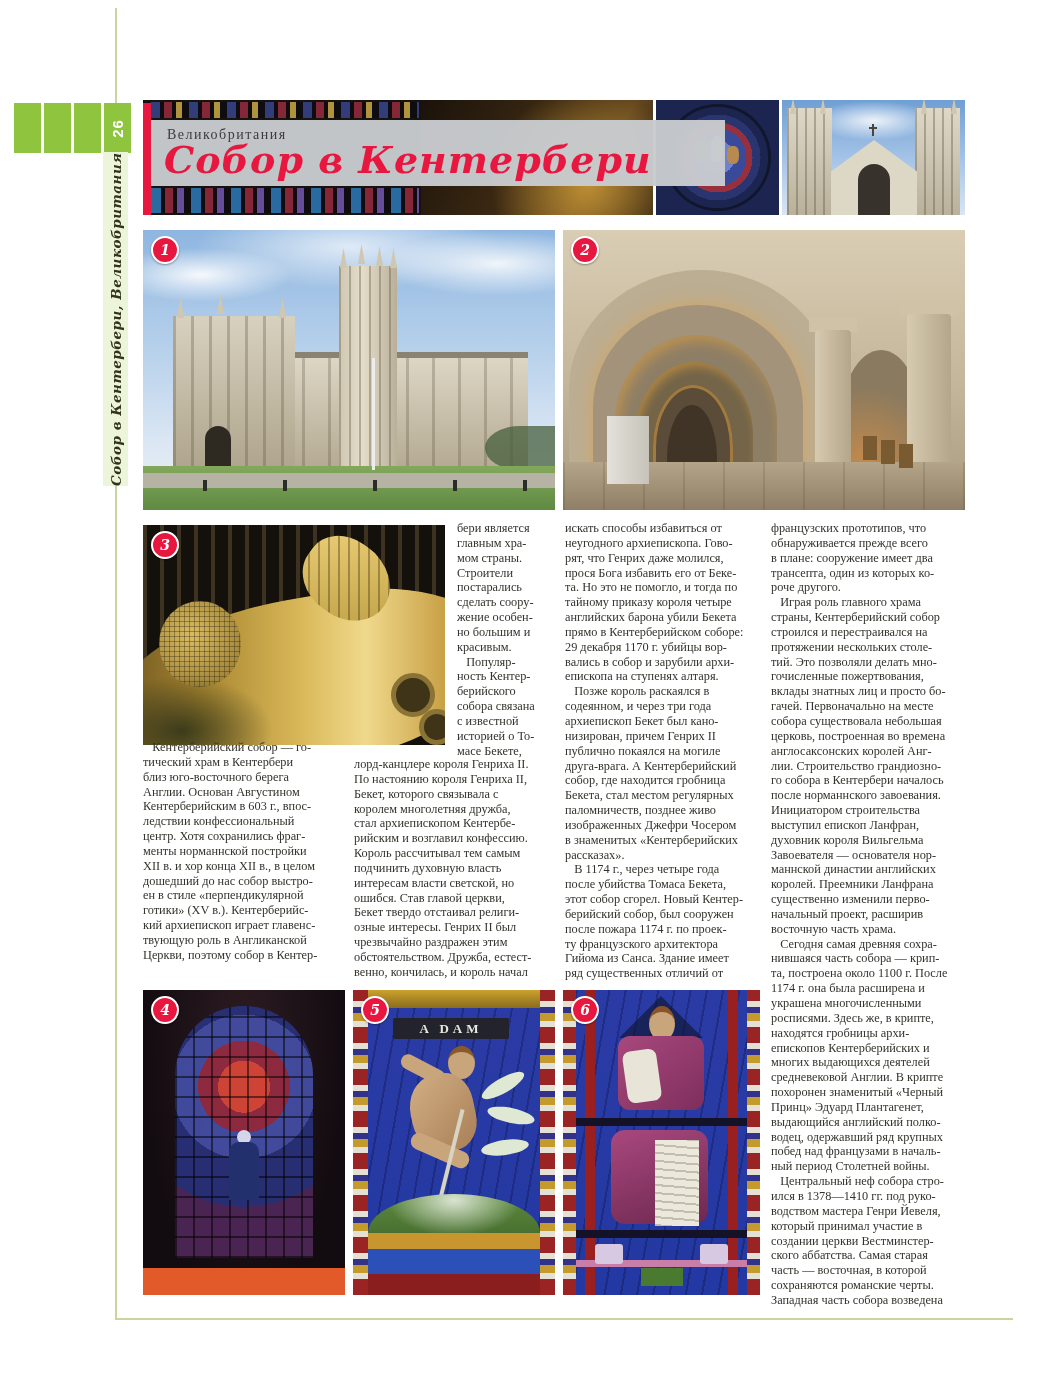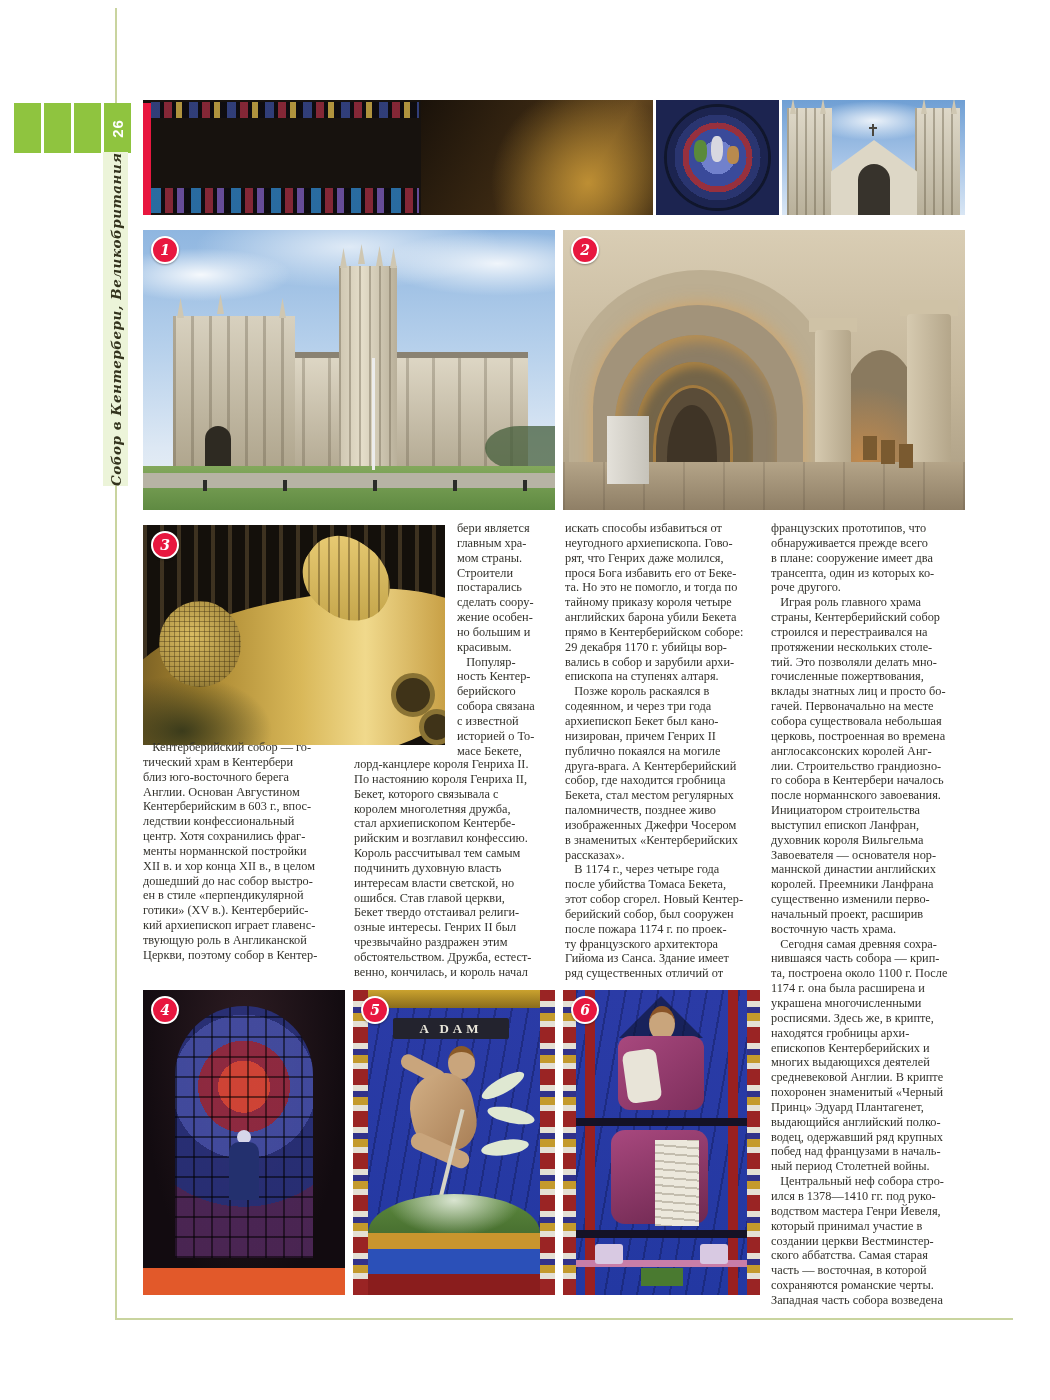--- a/index.html
+++ b/index.html
@@ -185,20 +185,24 @@
       <div class="fspike" style="right:8px;top:-2px;"></div>
       <div class="fspike" style="right:38px;top:-2px;"></div>
       <div class="fgable"></div>
       <div class="fcross"></div>
       <div class="fcrossbar"></div>
       <div class="farch"></div>
     </div>
   </div>
 
   <div class="redbar"></div>
+  <div class="banner">
+    <div class="sectionlabel">Великобритания</div>
+    <div class="pagetitle">Собор в Кентербери</div>
+  </div>
 
   <div class="photo" style="left:143px;top:230px;width:412px;height:280px;">
     <div class="p1-sky"></div>
     <div class="p1-body"></div>
     <div class="p1-west"></div>
     <div class="spike" style="left:34px;top:68px;"></div>
     <div class="spike" style="left:74px;top:64px;"></div>
     <div class="spike" style="left:136px;top:68px;"></div>
     <div class="p1-tower"></div>
     <div class="spike" style="left:197px;top:18px;"></div>

